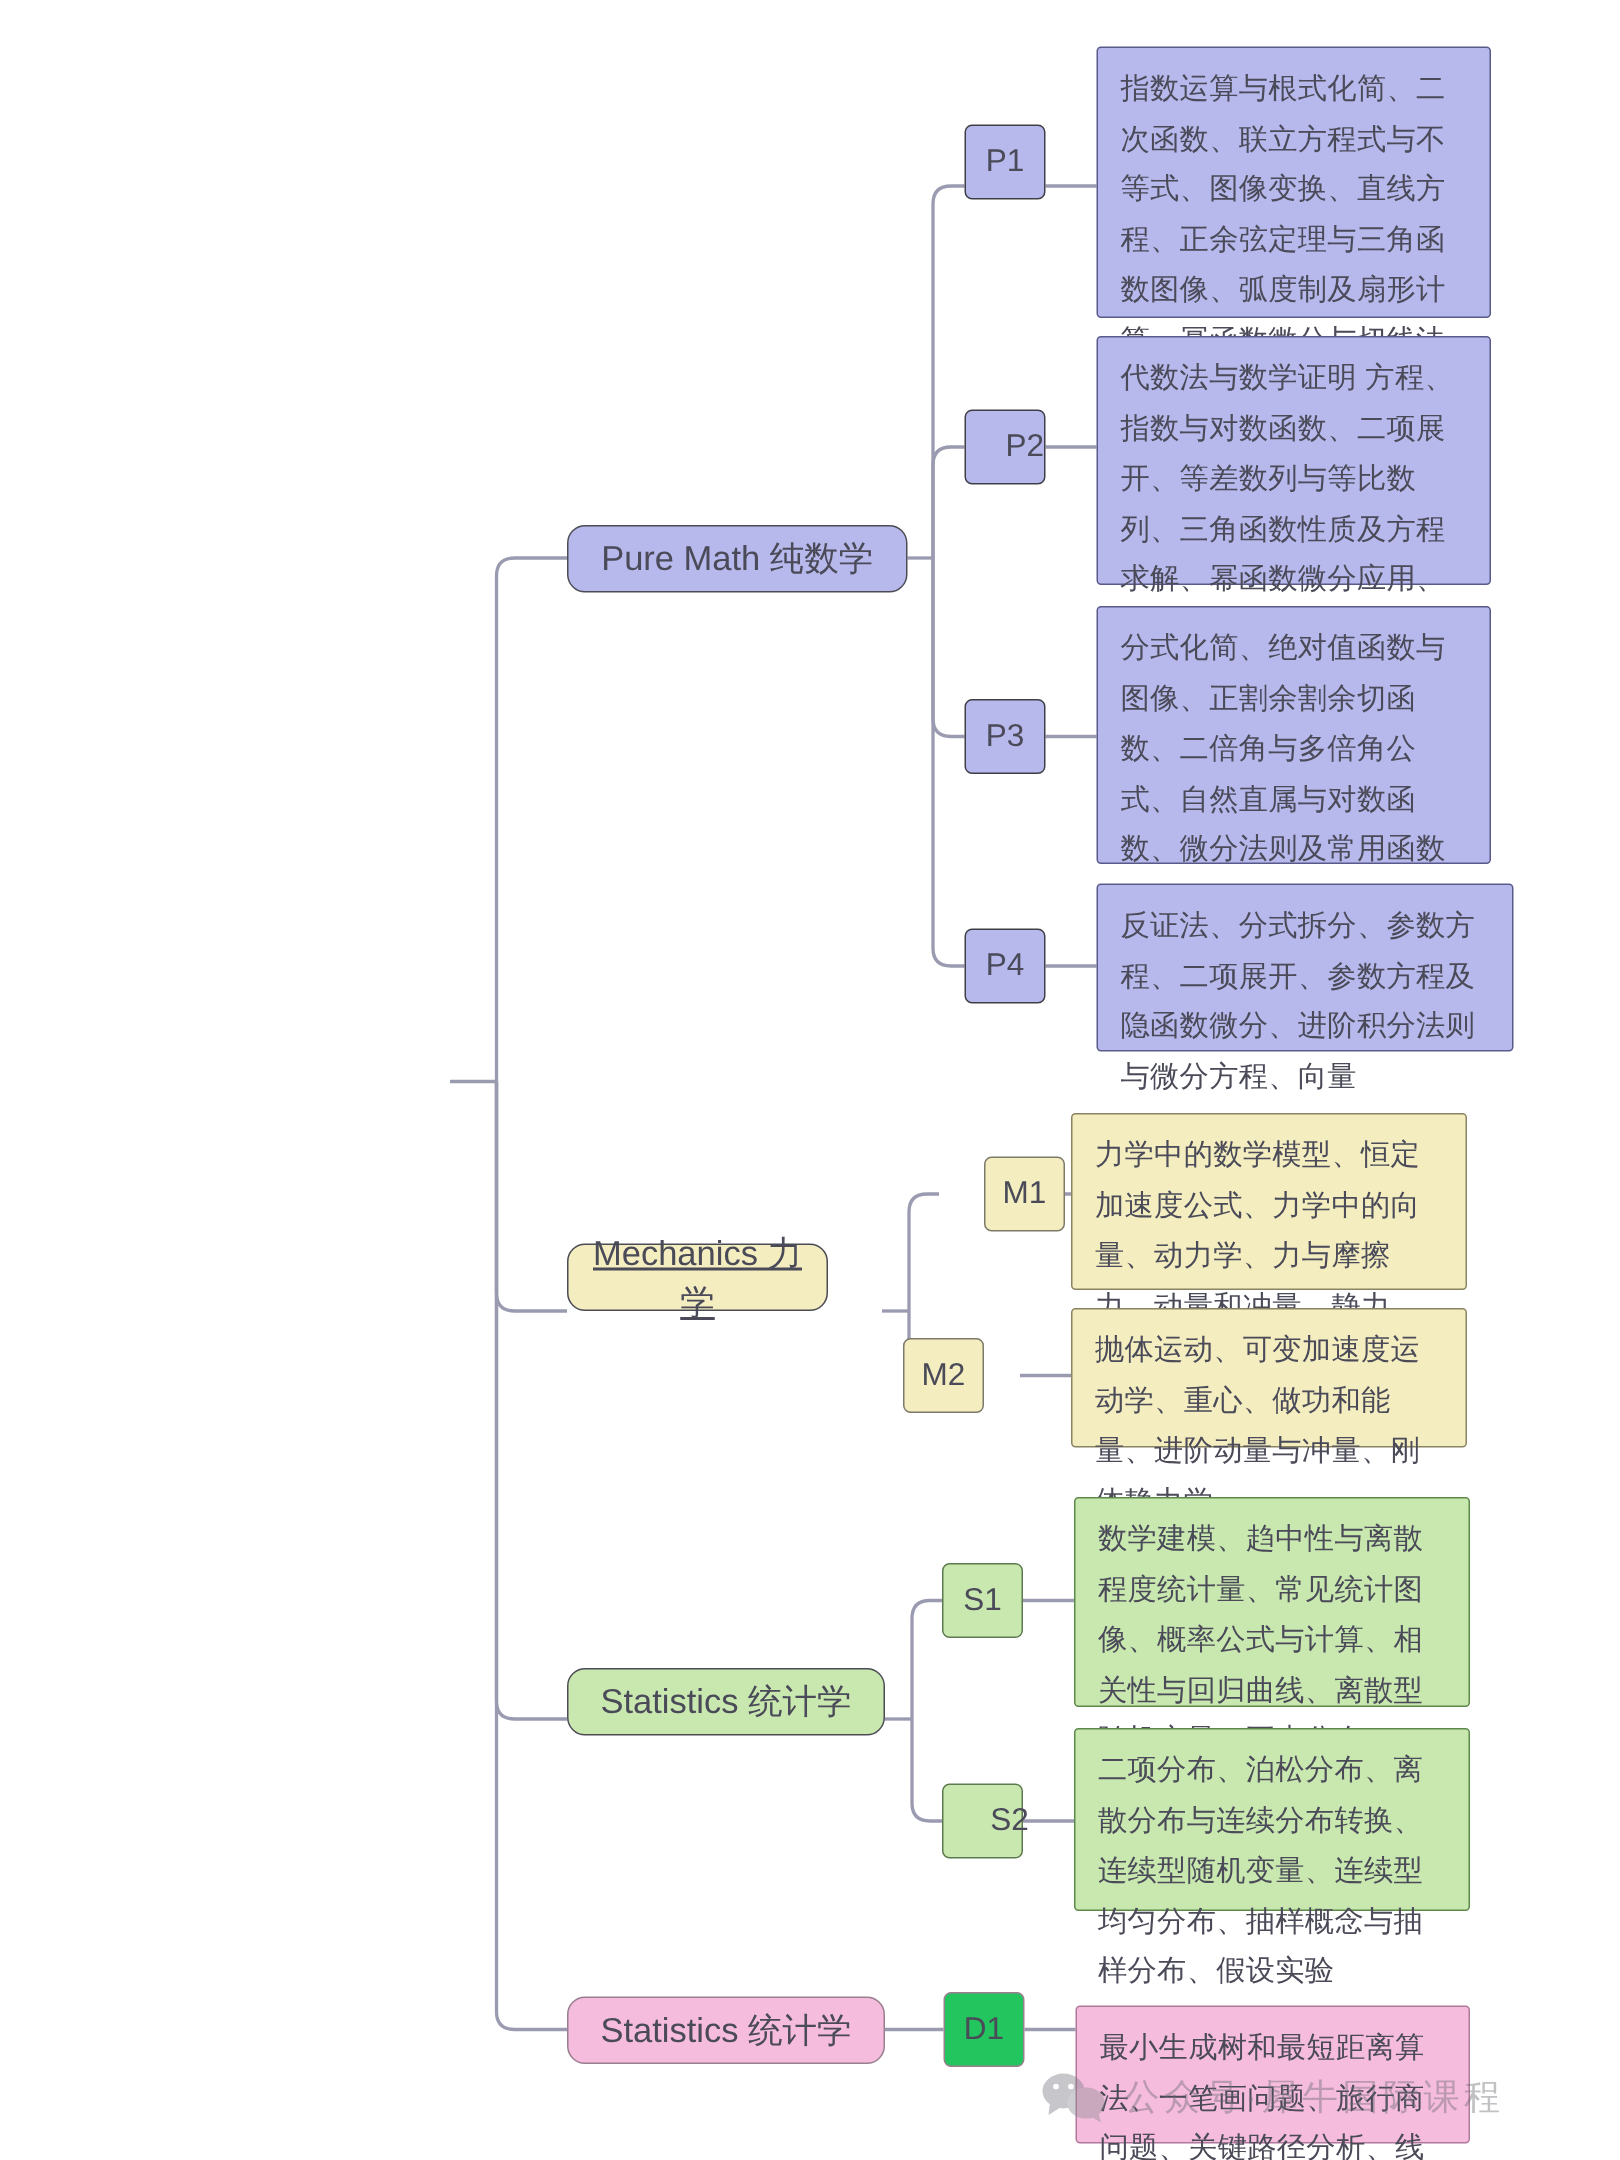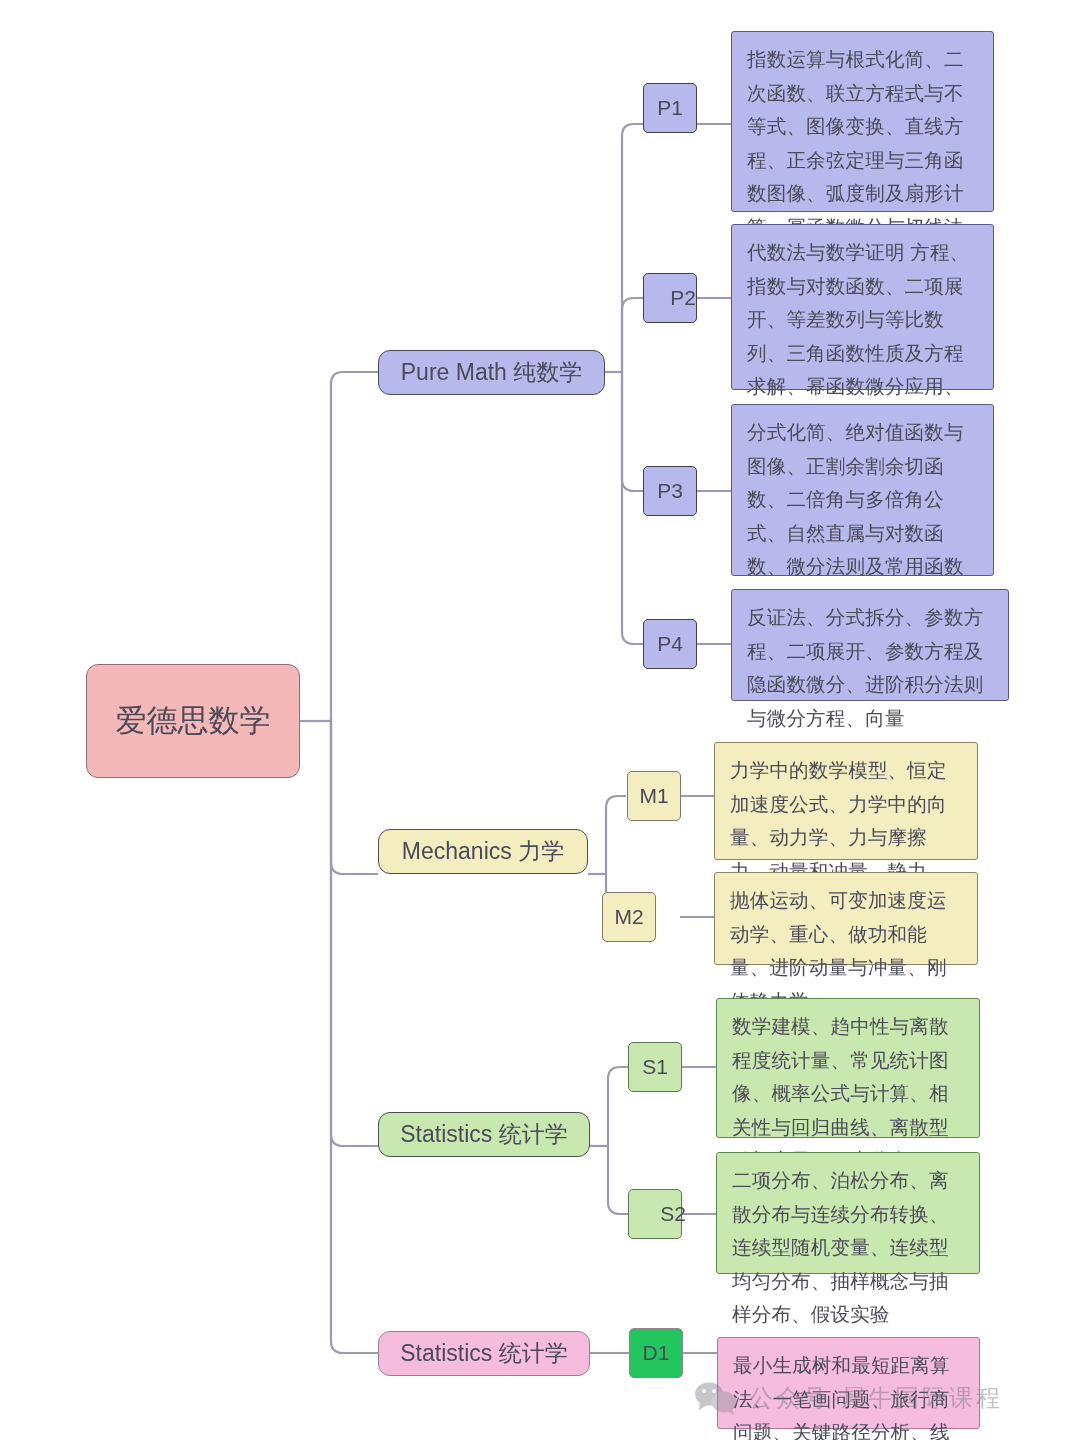--- a/index.html
+++ b/index.html
@@ -136,23 +136,20 @@
       <path d="M697 491 H731"></path>
       <path d="M697 644 H731"></path>
       <path d="M680 796 H714"></path>
       <path d="M680 917 H714"></path>
       <path d="M682 1067 H716"></path>
       <path d="M682 1214 H716"></path>
       <path d="M683 1353 H717"></path>
     </g>
   </svg>
 
-  <div class="node root" style="left:86px; top:664px; width:214px; height:114px;">
-    <span>爱德思数学</span>
-  </div>
 
   <div class="node branch pure" style="left:378px; top:350px; width:227px; height:45px;">
     <span>Pure Math 纯数学</span>
   </div>
 
   <div class="node tag pure" style="left:643px; top:83px;">
     <span>P1</span>
   </div>
   <div class="node detail pure" style="left:731px; top:31px; width:263px; height:181px;">
     <span>指数运算与根式化简、二次函数、联立方程式与不等式、图像变换、直线方程、正余弦定理与三角函数图像、弧度制及扇形计算、幂函数微分与切线法线求解、幂函数不定积分</span>
@@ -172,25 +169,25 @@
     <span>分式化简、绝对值函数与图像、正割余割余切函数、二倍角与多倍角公式、自然直属与对数函数、微分法则及常用函数微分公式、积分法及常用函数积分公式、数值分析</span>
   </div>
 
   <div class="node tag pure" style="left:643px; top:619px;">
     <span>P4</span>
   </div>
   <div class="node detail pure" style="left:731px; top:589px; width:278px; height:112px;">
     <span>反证法、分式拆分、参数方程、二项展开、参数方程及隐函数微分、进阶积分法则与微分方程、向量</span>
   </div>
 
-  <div class="node branch mech" style="left:378px; top:829px; width:210px; height:45px;">
+  <div class="node branch mech" style="left:378px; top:829px; width:174px; height:45px;text-decoration:underline;">
     <span>Mechanics 力学</span>
   </div>
 
-  <div class="node tag mech" style="left:627px; top:771px;">
+  <div class="node tag mech" style="left:656px; top:771px;">
     <span>M1</span>
   </div>
   <div class="node detail mech" style="left:714px; top:742px; width:264px; height:118px;">
     <span>力学中的数学模型、恒定加速度公式、力学中的向量、动力学、力与摩擦力、动量和冲量、静力学、力矩</span>
   </div>
 
   <div class="node tag mech" style="left:602px; top:892px;">
     <span>M2</span>
   </div>
   <div class="node detail mech" style="left:714px; top:872px; width:264px; height:93px;">

